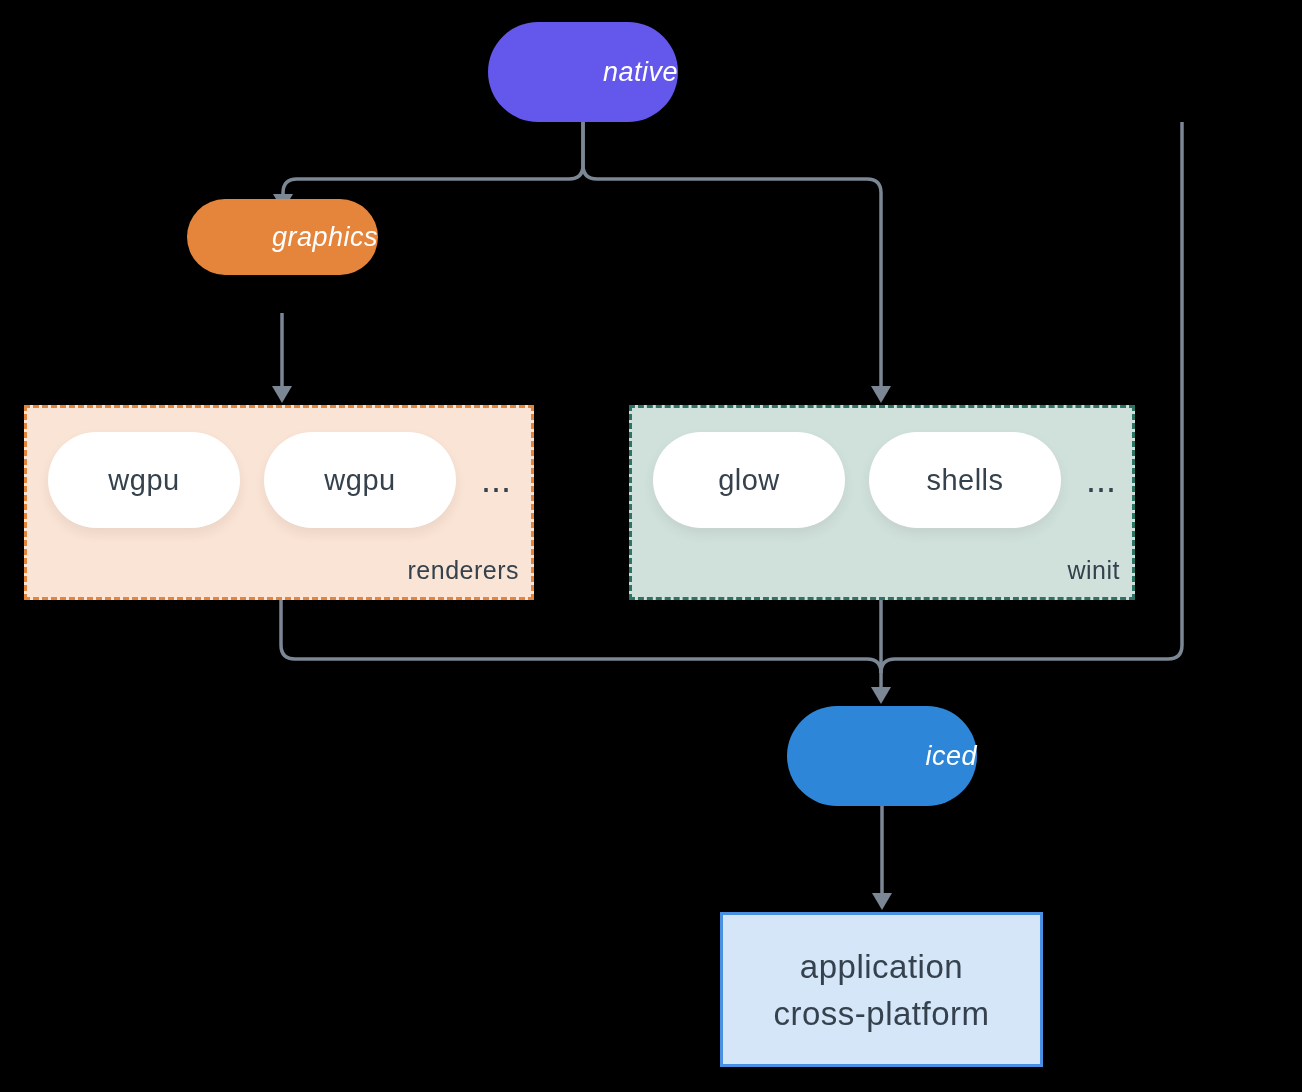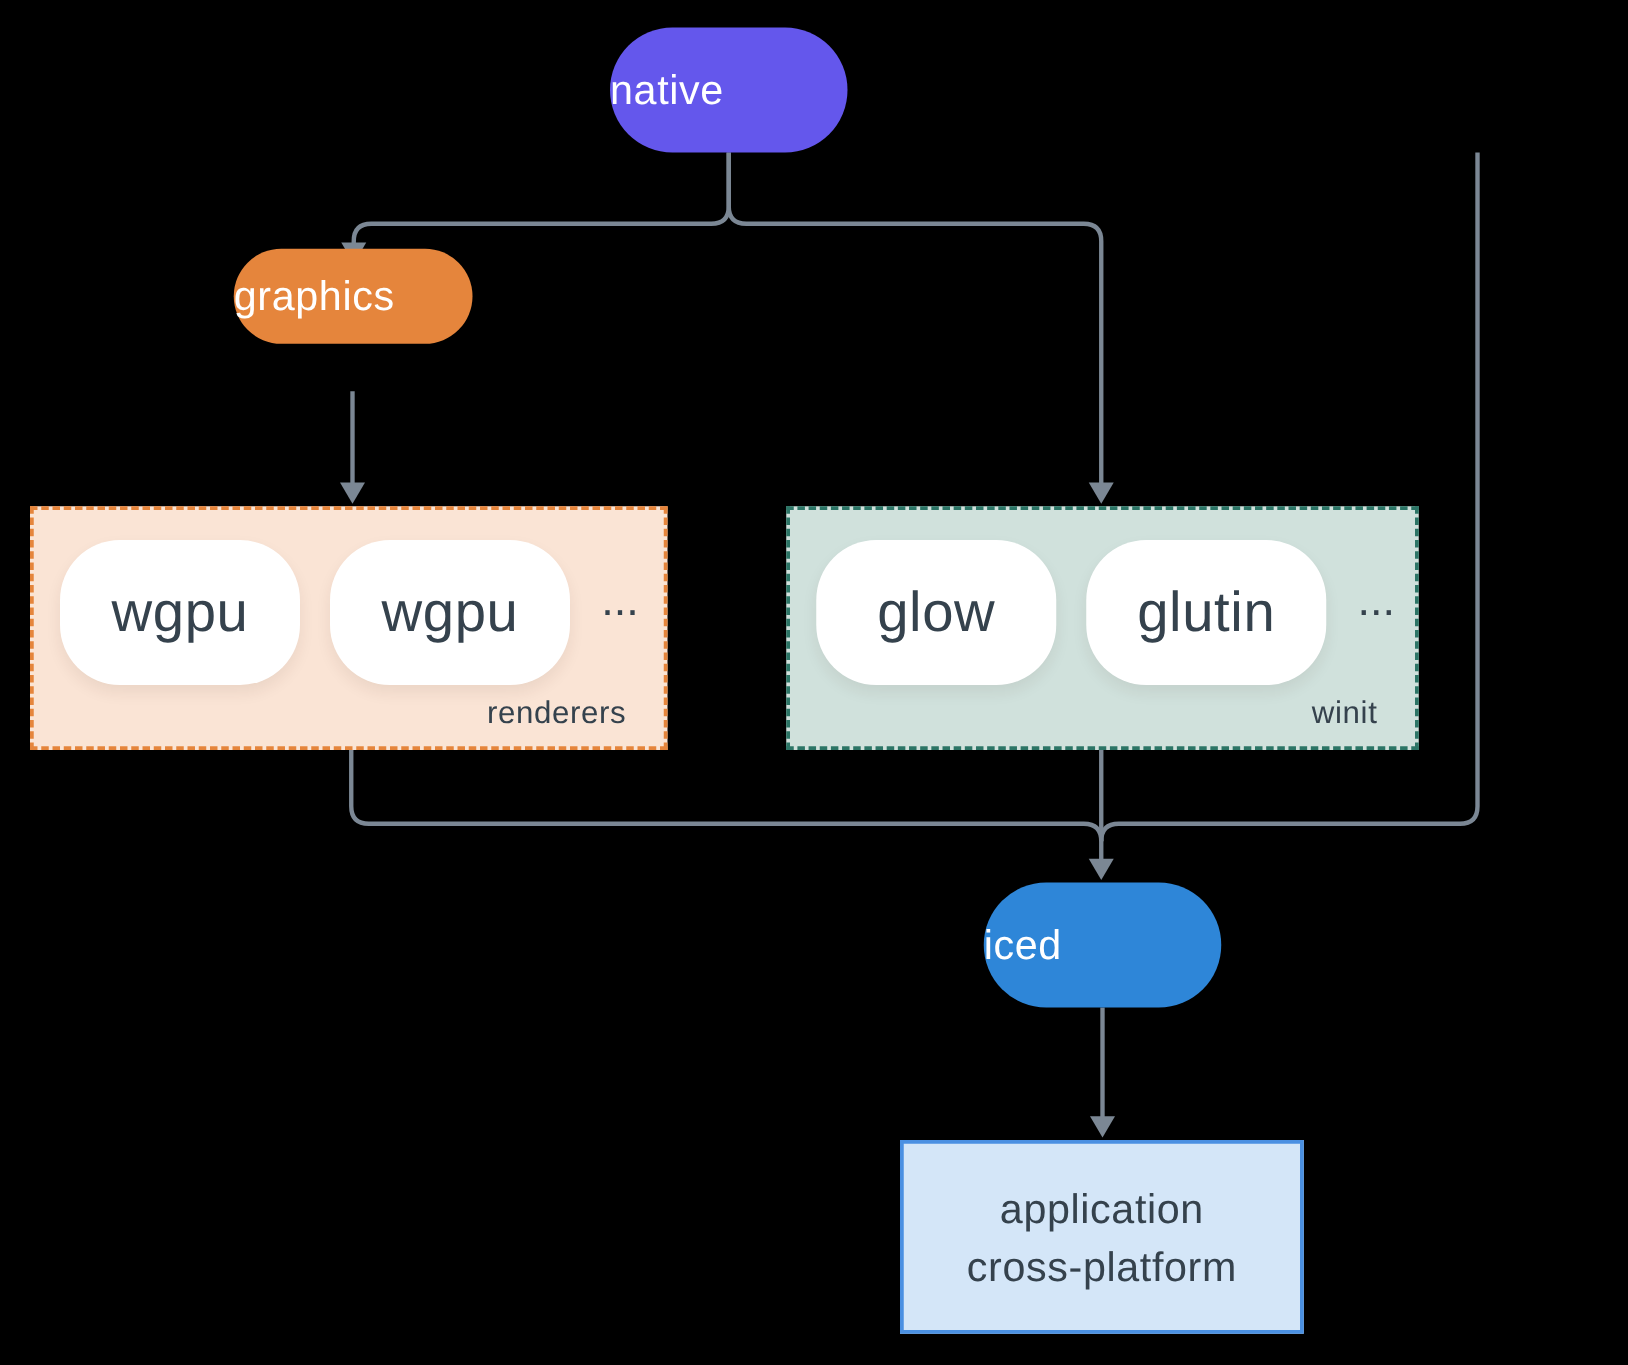--- a/index.html
+++ b/index.html
@@ -15,48 +15,48 @@
     position:relative; width:1302px; height:1092px;
     background:var(--canvas-bg); overflow:hidden;
     font-family:"Liberation Sans", sans-serif;
   }
   .edges { position:absolute; left:0; top:0; width:1302px; height:1092px; }
   .edges path { stroke:var(--edge); stroke-width:3.5; fill:none; stroke-linejoin:round; }
   .edges polygon { fill:var(--edge); }
 
   .pill {
     position:absolute; border-radius:60px;
-    display:flex; align-items:center; justify-content:flex-start;
-    font-size:33px; letter-spacing:0.5px;
+    display:flex; align-items:center; justify-content:flex-end;
+    font-size:27px; letter-spacing:0.5px;font-style:italic;
   }
   .pill-native   { left:488px;  top:22px;  width:190px; height:100px; background:var(--purple); color:var(--text-light); }
   .pill-web      { left:1087px; top:22px;  width:190px; height:100px; background:var(--purple); color:var(--text-light); }
   .pill-graphics { left:187px;  top:199px; width:191px; height:76px; background:var(--orange); color:var(--text-light); }
   .pill-iced     { left:787px;  top:706px; width:190px; height:100px; background:var(--blue);   color:var(--text-light); }
 
   .group { position:absolute; width:510px; height:195px; border:3px dashed; }
   .group-renderers { left:24px;  top:405px; width:510px; background:var(--renderers-bg); border-color:var(--renderers-border); }
   .group-shells    { left:629px; top:405px; width:506px; background:var(--shells-bg);    border-color:var(--shells-border); }
 
   .inner-pill {
-    position:absolute; top:24px; width:192px; height:116px;
+    position:absolute; top:24px; width:192px; height:96px;
     background:var(--pill-white); border-radius:48px;
     display:flex; align-items:center; justify-content:center;
-    font-size:45px; color:var(--text-dark); letter-spacing:0.5px;
+    font-size:29px; color:var(--text-dark); letter-spacing:0.5px;
     box-shadow:0 6px 12px rgba(60,40,20,0.08);
   }
   .inner-1 { left:21px; }
   .inner-2 { left:237px; }
   .ellipsis {
     position:absolute; left:446px; top:24px; width:46px; height:96px;
     display:flex; align-items:center; justify-content:center;
     font-size:36px; color:var(--text-dark);
   }
   .group-label {
-    position:absolute; right:30px; bottom:12px;
+    position:absolute; right:12px; bottom:12px;
     font-size:25px; color:var(--text-dark); letter-spacing:0.5px;
   }
 
   .app-box {
     position:absolute; left:720px; top:912px; width:323px; height:155px;
     background:var(--app-bg); border:3px solid var(--app-border);
     display:flex; flex-direction:column; align-items:center; justify-content:center;
     font-size:33px; line-height:47px; color:var(--text-dark); letter-spacing:0.5px;
     text-align:center;
   }
@@ -104,21 +104,21 @@
     </div>
     <div class="ellipsis">...</div>
     <div class="group-label">renderers</div>
   </div>
 
   <div class="group group-shells">
     <div class="inner-pill inner-1">
       <span>glow</span>
     </div>
     <div class="inner-pill inner-2">
-      <span>glutin</span>
+      <span>shells</span>
     </div>
     <div class="ellipsis">...</div>
     <div class="group-label">winit</div>
   </div>
 
   <div class="pill pill-iced">
     <span>iced</span>
   </div>
 
   <div class="app-box">

